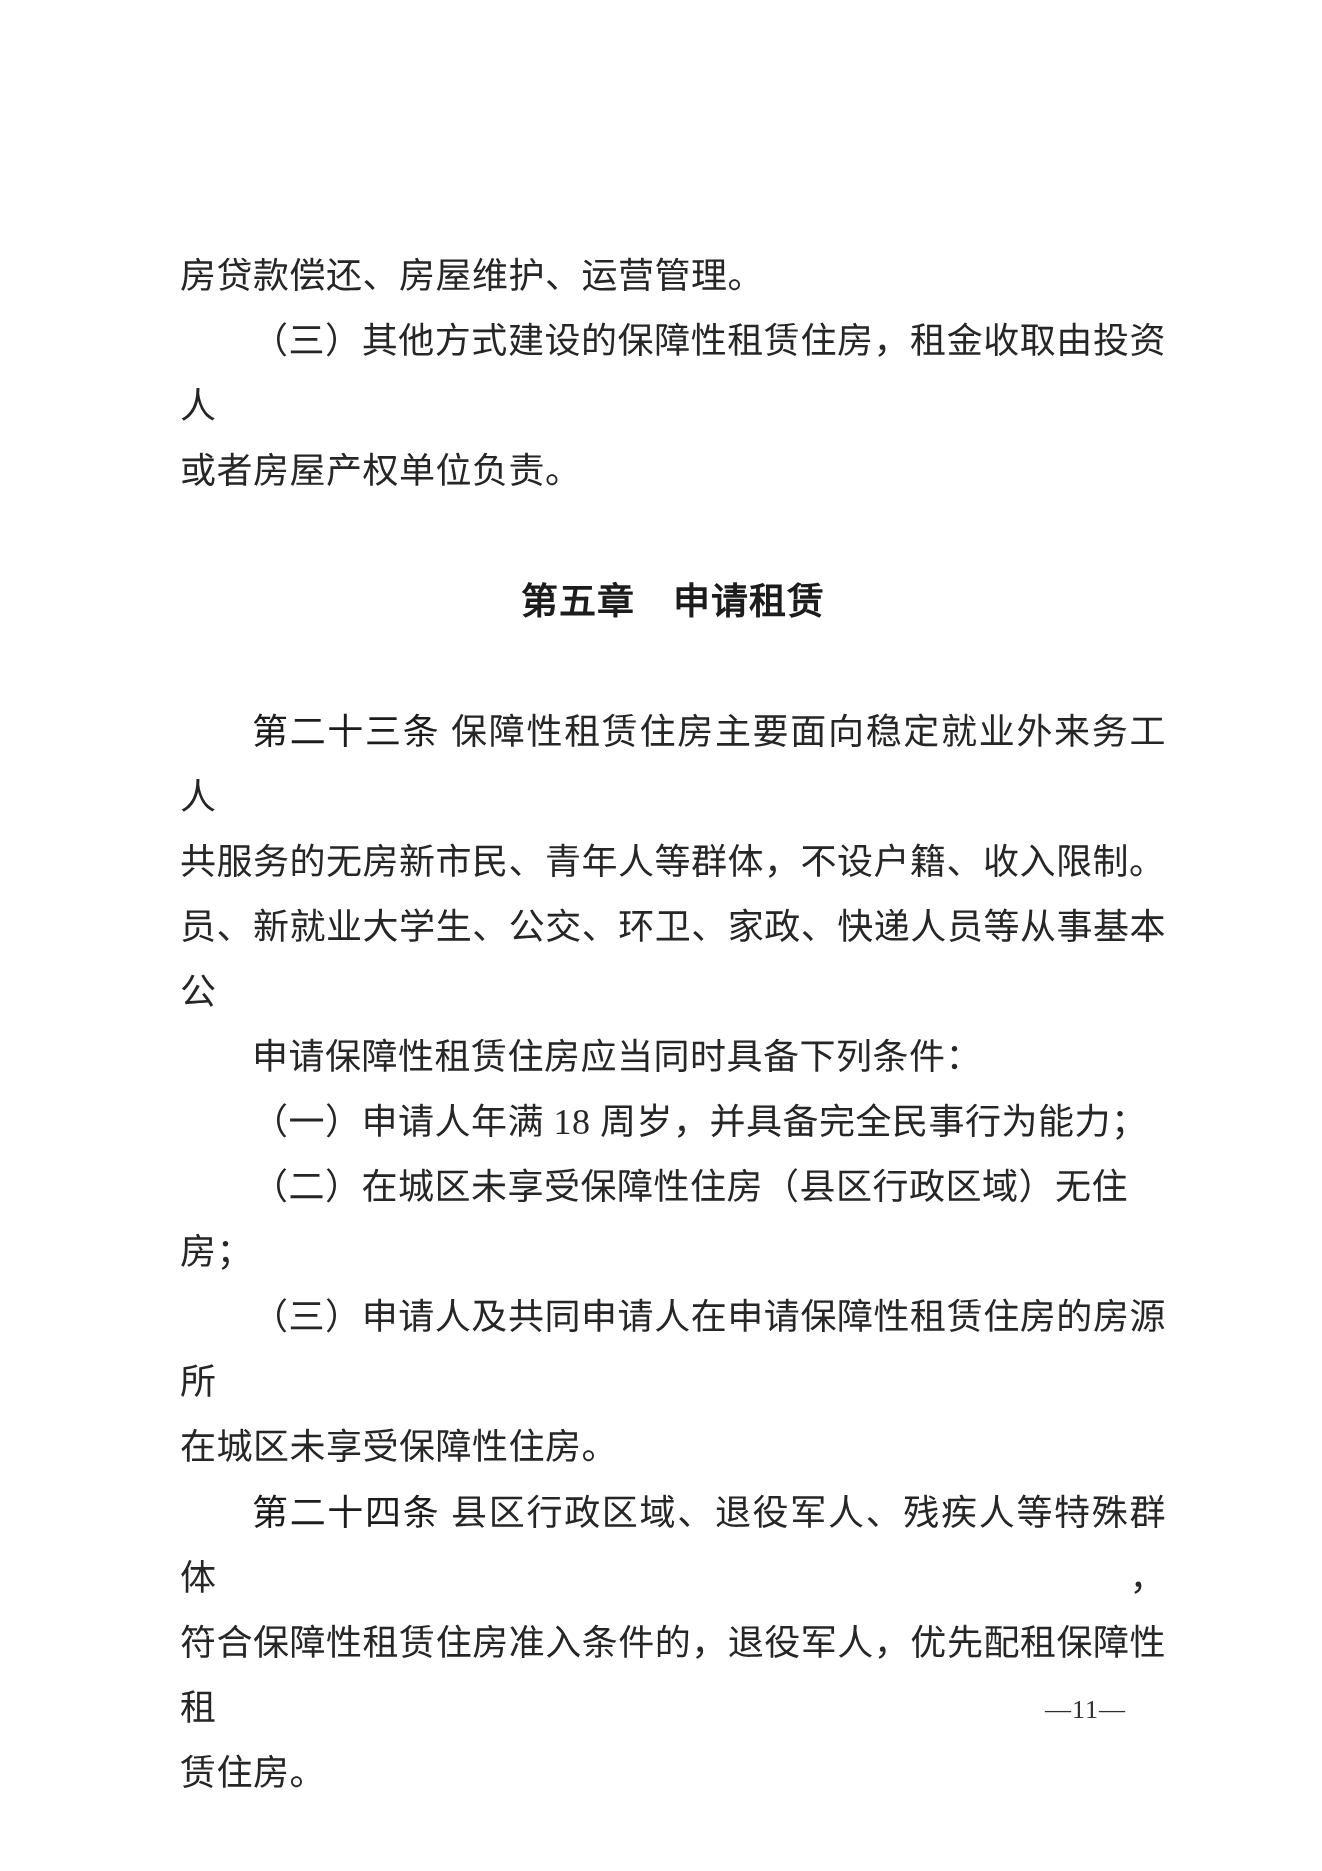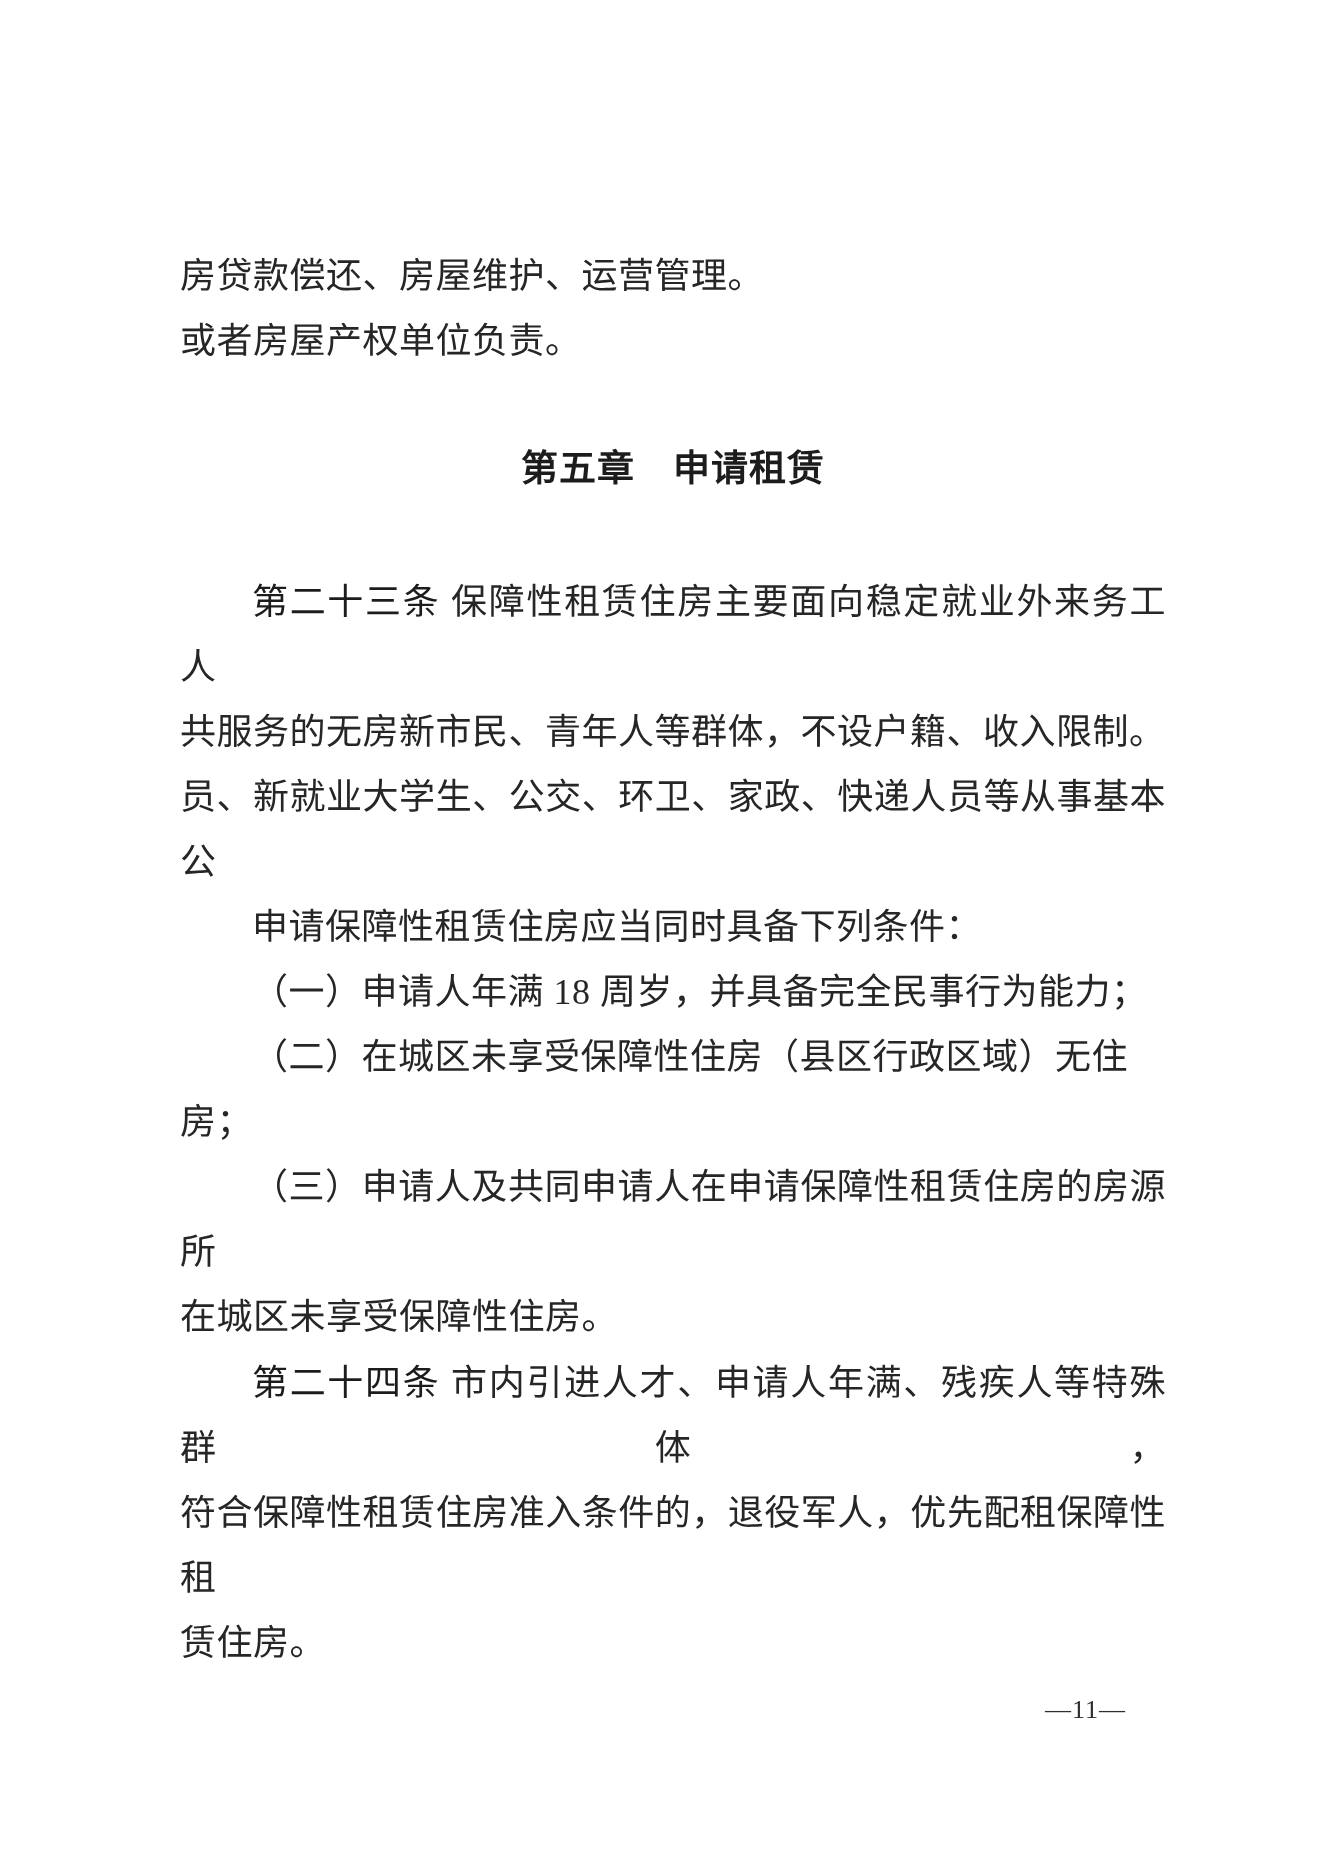--- a/index.html
+++ b/index.html
@@ -41,21 +41,21 @@
   .article-no {
     font-family: "Liberation Sans", "DejaVu Sans", sans-serif;
     font-weight: normal;
     color: #1c1c1c;
   }
   .chapter {
     margin: 65px 0;
     font-size: 37px;
     line-height: 65px;
     font-weight: bold;
-    font-family: Liberation Mono, monospace;
+    font-family: Liberation Sans, sans-serif;
     text-align: center;
     color: #1c1c1c;
     letter-spacing: 1px;
   }
   .page-number {
     position: absolute;
     top: 1692px;
     right: 196px;
     font-size: 26px;
     line-height: 36px;
@@ -63,39 +63,40 @@
     letter-spacing: 1px;
   }
 </style>
 </head>
 <body>
 
 <div class="page">
   <div class="content">
 
     <div class="line">房贷款偿还、房屋维护、运营管理。</div>
+    <div class="line full indent">（三）其他方式建设的保障性租赁住房，租金收取由投资人</div>
     <div class="line">或者房屋产权单位负责。</div>
 
     <h2 class="chapter">第五章　申请租赁</h2>
 
     <div class="line full indent">
       <span class="article-no">第二十三条</span><span> 保障性租赁住房主要面向稳定就业外来务工人</span>
     </div>
     <div class="line">共服务的无房新市民、青年人等群体，不设户籍、收入限制。</div>
     <div class="line full">员、新就业大学生、公交、环卫、家政、快递人员等从事基本公</div>
 
     <div class="line indent">申请保障性租赁住房应当同时具备下列条件：</div>
     <div class="line indent">（一）申请人年满 18 周岁，并具备完全民事行为能力；</div>
     <div class="line indent">（二）在城区未享受保障性住房（县区行政区域）无住房；</div>
 
     <div class="line full indent">（三）申请人及共同申请人在申请保障性租赁住房的房源所</div>
     <div class="line">在城区未享受保障性住房。</div>
 
     <div class="line full indent">
-      <span class="article-no">第二十四条</span><span> 市内引进人才、申请人年满、残疾人等特殊群体，</span>
+      <span class="article-no">第二十四条</span><span> 县区行政区域、退役军人、残疾人等特殊群体，</span>
     </div>
     <div class="line full">符合保障性租赁住房准入条件的，退役军人，优先配租保障性租</div>
     <div class="line">赁住房。</div>
 
   </div>
 
   <div class="page-number">—11—</div>
 </div>
 
 </body></html>

